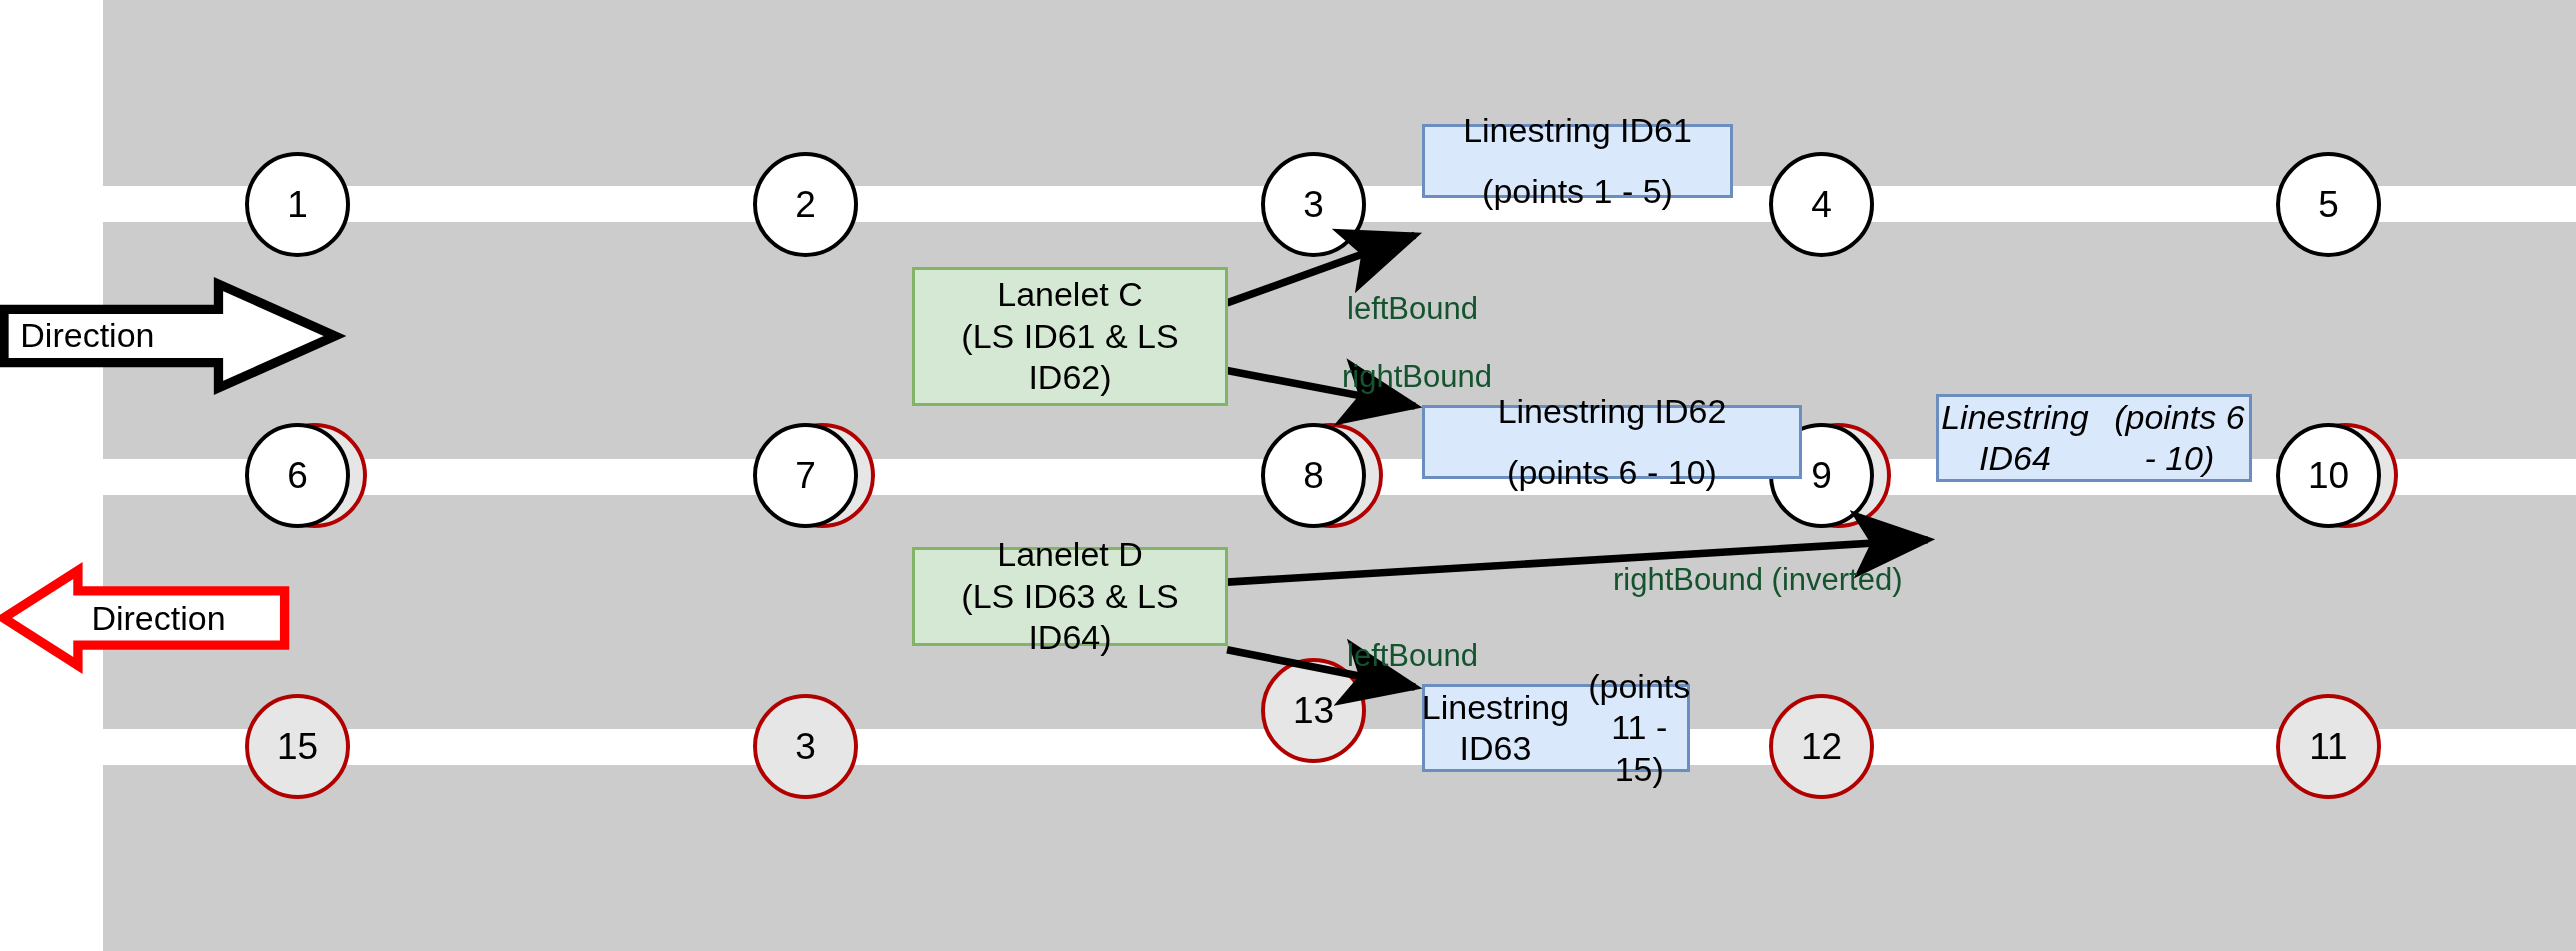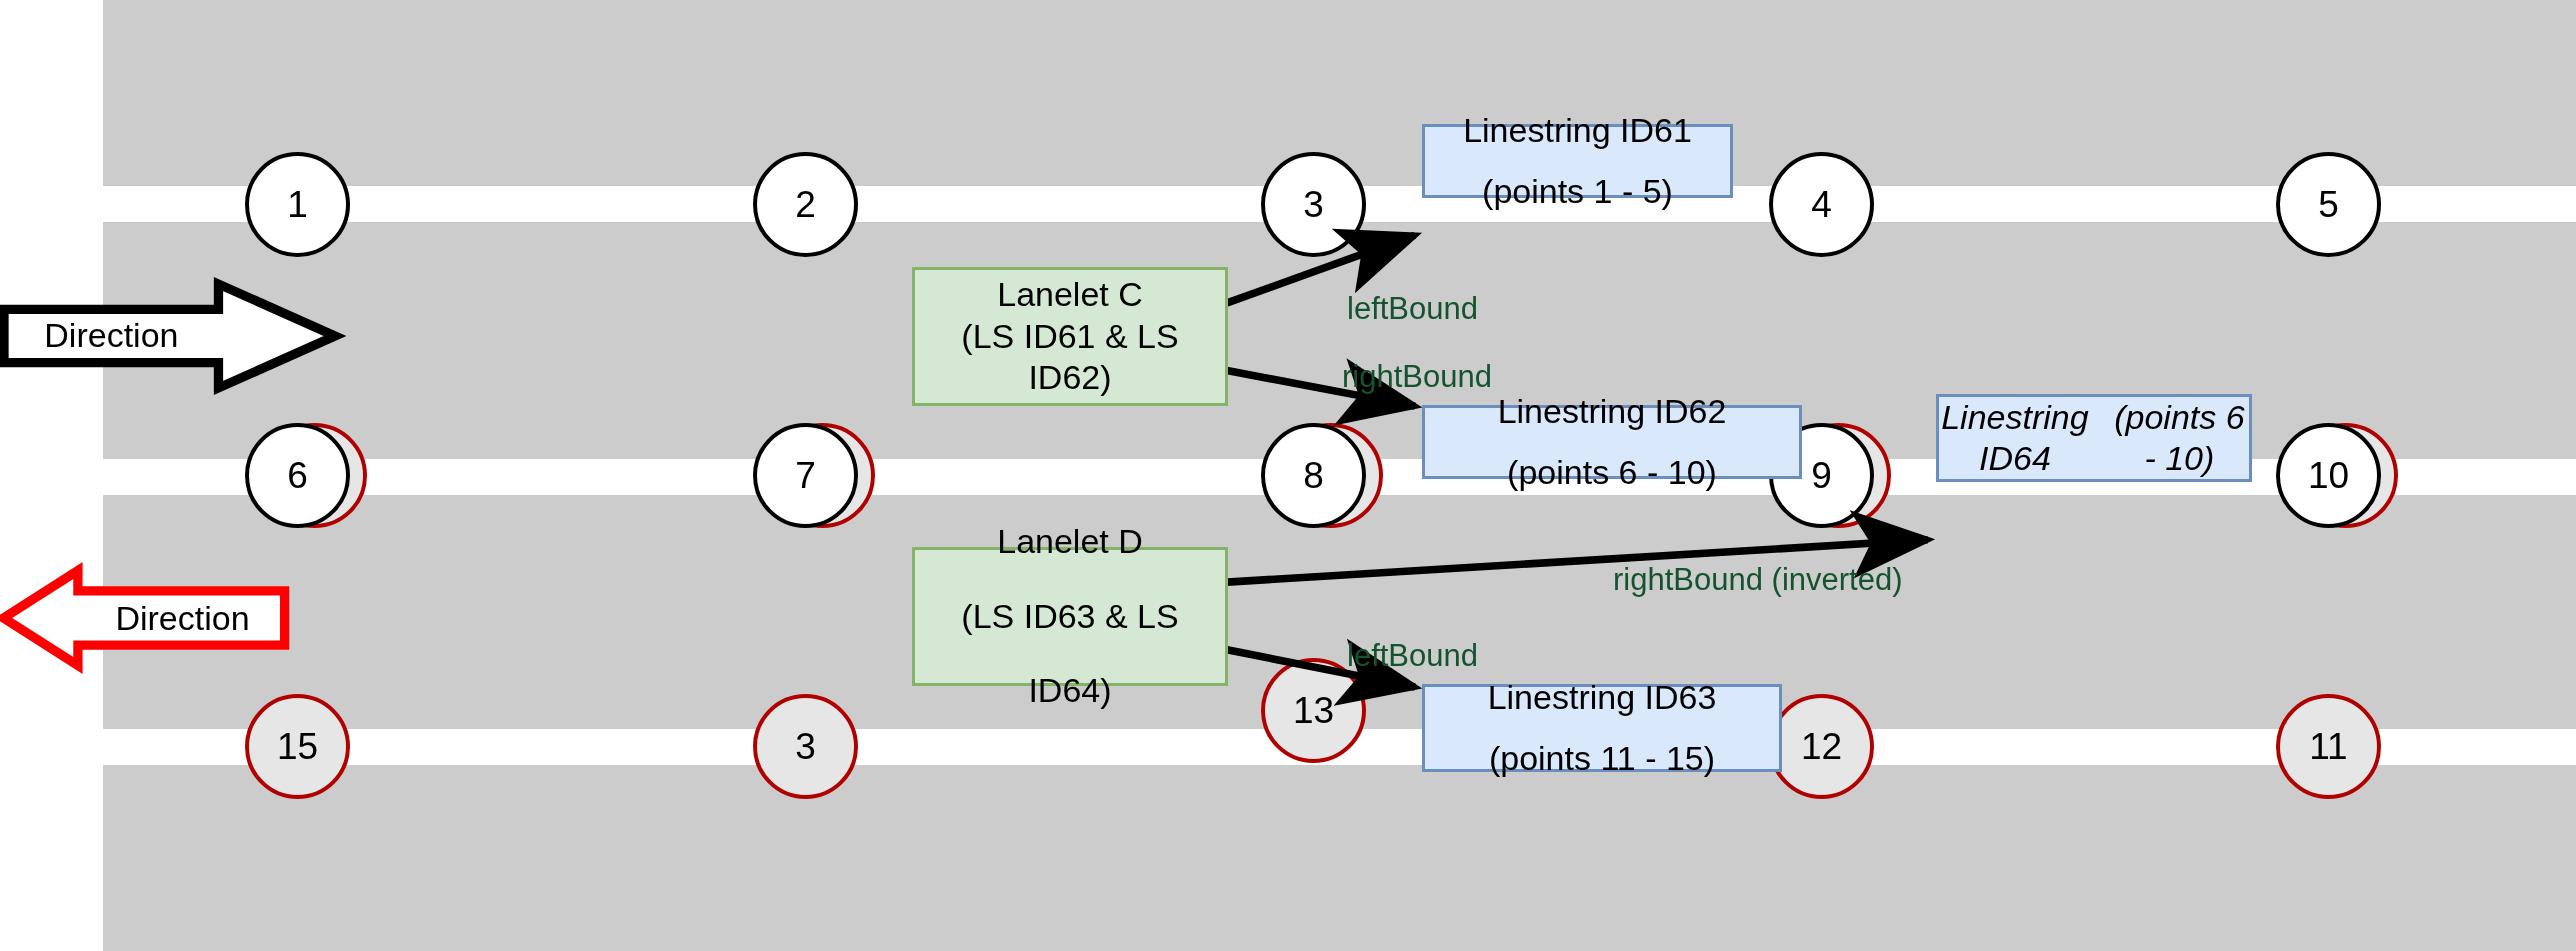--- a/index.html
+++ b/index.html
@@ -12,21 +12,21 @@
         font-size:37px;color:#000000;box-sizing:border-box;}
   .node-black{background:#ffffff;border:4.2px solid #000000;z-index:6;}
   .node-red{background:#e6e6e6;border:4.2px solid #b00000;z-index:5;}
   .node-red-under{background:#e6e6e6;border:4.2px solid #b00000;z-index:4;}
   .box{position:absolute;box-sizing:border-box;display:flex;align-items:center;
        justify-content:center;text-align:center;line-height:1.22;z-index:8;}
   .ls-box{background:#dae8fc;border:3.4px solid #6c8ebf;font-size:34px;color:#000;gap:19px;}
   .ll-box{background:#d5e8d4;border:3.4px solid #82b366;font-size:34px;color:#000;}
   .edge-label{position:absolute;font-size:31px;color:#14532d;white-space:nowrap;z-index:9;}
   .dir{position:absolute;z-index:10;}
-  .dir .dlabel{position:absolute;font-size:34px;color:#000;white-space:nowrap;margin-left:24px;}
+  .dir .dlabel{position:absolute;font-size:34px;color:#000;white-space:nowrap;}
   svg.arrows{position:absolute;left:0;top:0;width:2576px;height:951px;z-index:7;overflow:visible;}
 </style>
 </head>
 <body>
 
 <div id="stage">
 
   <div class="road"></div>
   <div class="stripe" style="top:186px;"></div>
   <div class="stripe" style="top:459px;"></div>
@@ -105,32 +105,32 @@
   <div class="box ls-box" style="left:1422px;top:405px;width:380px;height:74px;flex-direction:column;">
     <span>Linestring ID62</span>
     <span>(points 6 - 10)</span>
   </div>
 
   <div class="box ls-box" style="left:1936px;top:394px;width:316px;height:88px;flex-direction:row;font-style:italic;">
     <span>Linestring ID64</span>
     <span>(points 6 - 10)</span>
   </div>
 
-  <div class="box ls-box" style="left:1422px;top:684px;width:360px;height:88px;flex-direction:column;">
+  <div class="box ls-box" style="left:1422px;top:684px;width:268px;height:88px;flex-direction:row;">
     <span>Linestring ID63</span>
     <span>(points 11 - 15)</span>
   </div>
 
   <div class="box ll-box" style="left:912px;top:267px;width:316px;height:139px;flex-direction:column;text-align:right;">
     <span>Lanelet C</span>
     <span>(LS ID61 &amp; LS</span>
     <span>ID62)</span>
   </div>
 
-  <div class="box ll-box" style="left:912px;top:547px;width:316px;height:139px;flex-direction:column;gap:33px;">
+  <div class="box ll-box" style="left:912px;top:547px;width:316px;height:99px;flex-direction:column;">
     <span>Lanelet D</span>
     <span>(LS ID63 &amp; LS</span>
     <span>ID64)</span>
   </div>
 
   <div class="edge-label" style="left:1347px;top:291px;">leftBound</div>
   <div class="edge-label" style="left:1342px;top:359px;">rightBound</div>
   <div class="edge-label" style="left:1613px;top:562px;">rightBound (inverted)</div>
   <div class="edge-label" style="left:1347px;top:638px;">leftBound</div>
 

